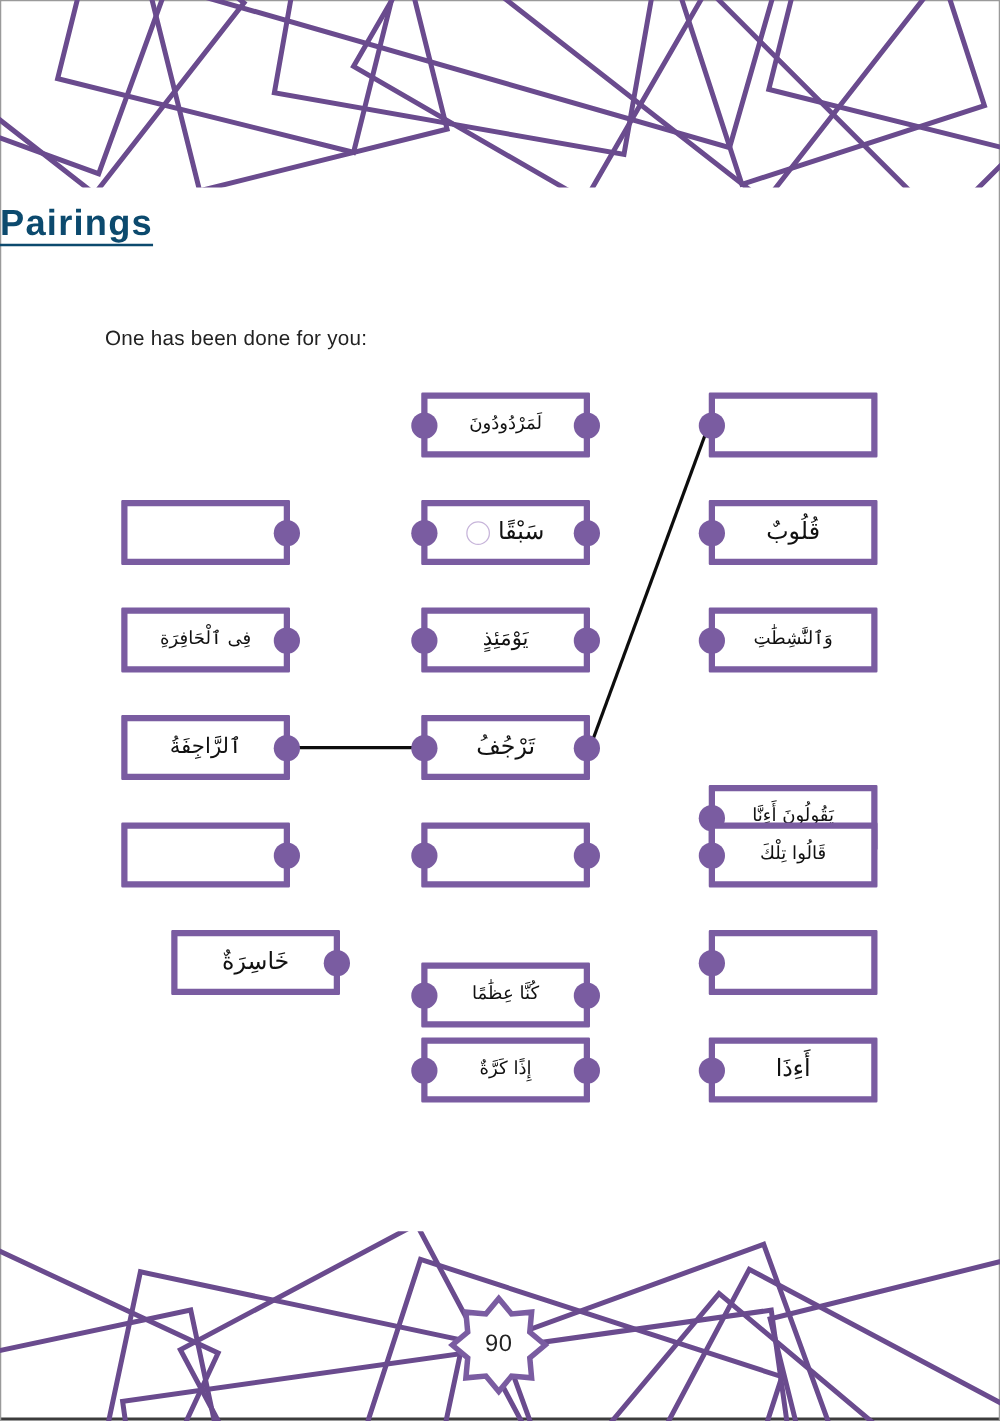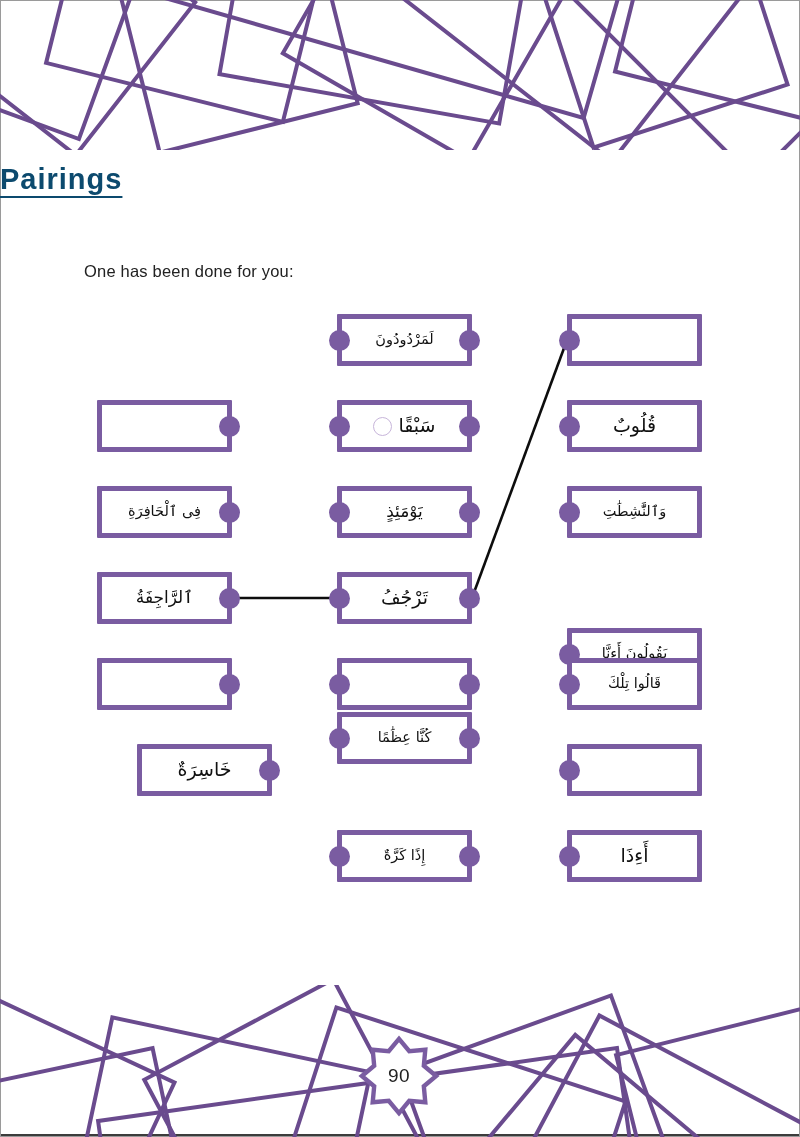--- a/index.html
+++ b/index.html
@@ -148,21 +148,21 @@
         <div class="box-inner">
           <span class="ar">تَرْجُفُ</span>
         </div>
         <span class="dot dot-left"></span>
         <span class="dot dot-right"></span>
       </div>
       <div class="word-box" style="left: 337px; top: 658px;">
         <span class="dot dot-left"></span>
         <span class="dot dot-right"></span>
       </div>
-      <div class="word-box" style="left: 337px; top: 712px;">
+      <div class="word-box" style="left: 337px; top: 770px;">
         <div class="box-inner">
           <span class="ar sm">كُنَّا عِظَٰمًا</span>
         </div>
         <span class="dot dot-left"></span>
         <span class="dot dot-right"></span>
       </div>
       <div class="word-box" style="left: 337px; top: 830px;">
         <div class="box-inner">
           <span class="ar sm">إِذًا كَرَّةٌ</span>
         </div>

